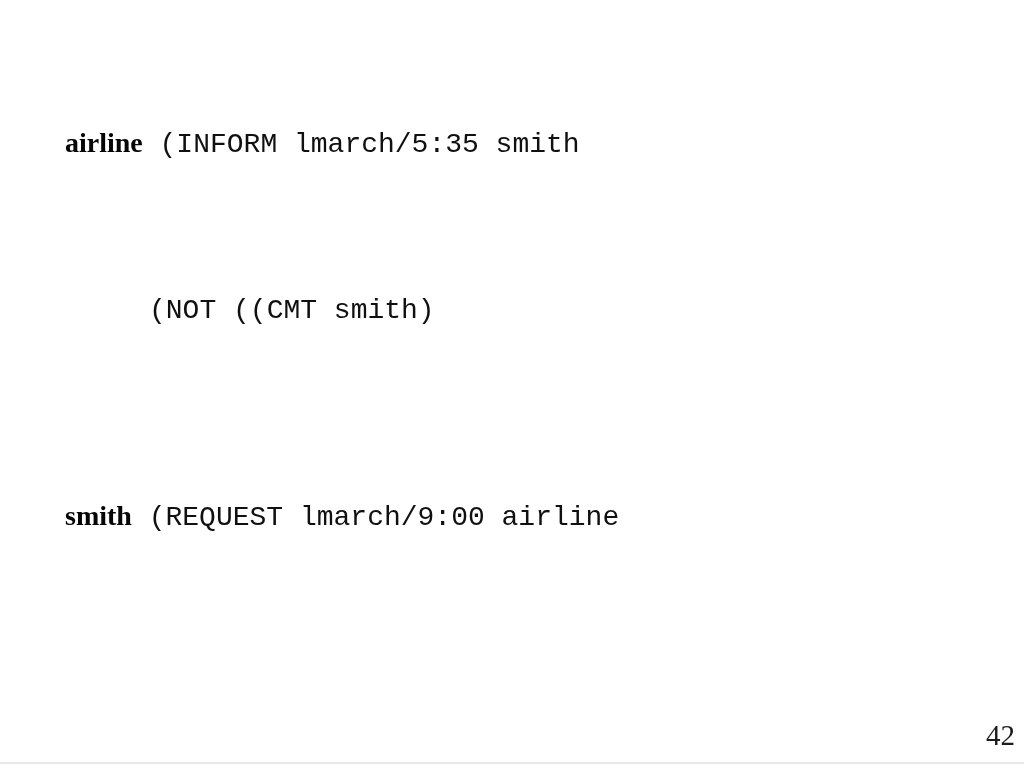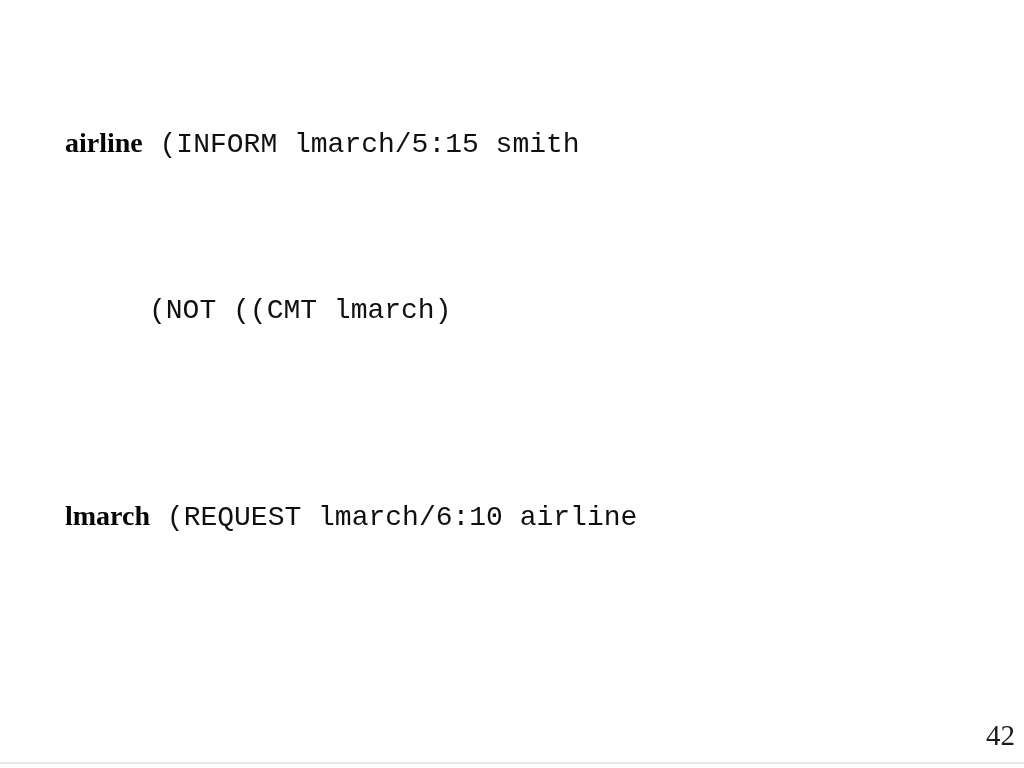--- a/index.html
+++ b/index.html
@@ -48,26 +48,26 @@
     height: 2px;
     background: #e7e7e7;
   }
 </style>
 </head>
 <body>
 
 <div class="slide">
 
   <div class="transcript">
-    <div class="line"><span class="speaker">airline</span><span> (INFORM lmarch/5:15 smith</span></div>
+    <div class="line"><span class="speaker">airline</span><span> (INFORM lmarch/5:35 smith</span></div>
   
-    <div class="line"><span class="speaker"></span><span>     (NOT ((CMT lmarch)</span></div>
+    <div class="line"><span class="speaker"></span><span>     (NOT ((CMT smith)</span></div>
   
   
-    <div class="line"><span class="speaker">lmarch</span><span> (REQUEST lmarch/6:10 airline</span></div>
+    <div class="line"><span class="speaker">smith</span><span> (REQUEST lmarch/9:00 airline</span></div>
   
     
   
     
   
     
   
     
   
     

